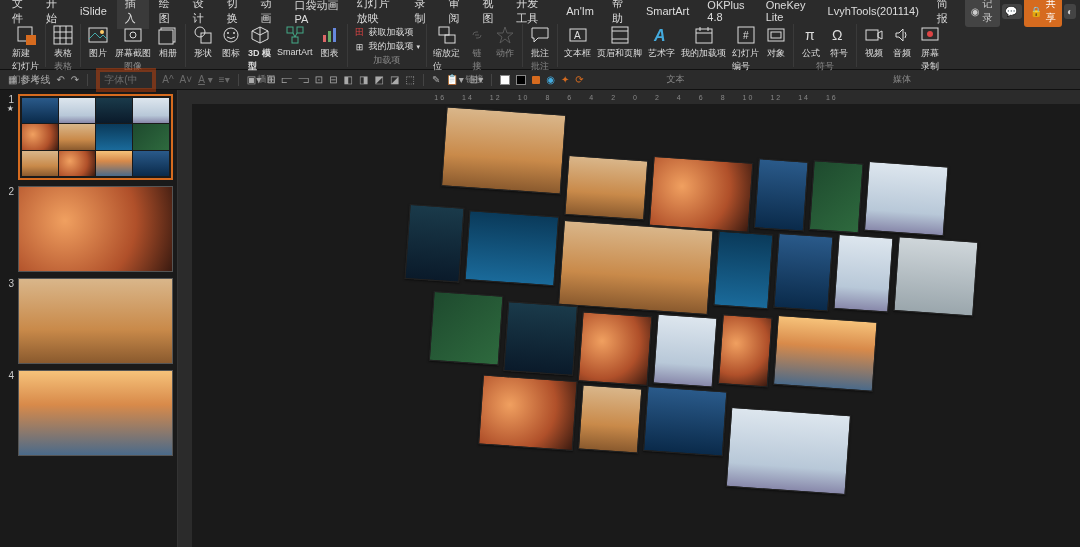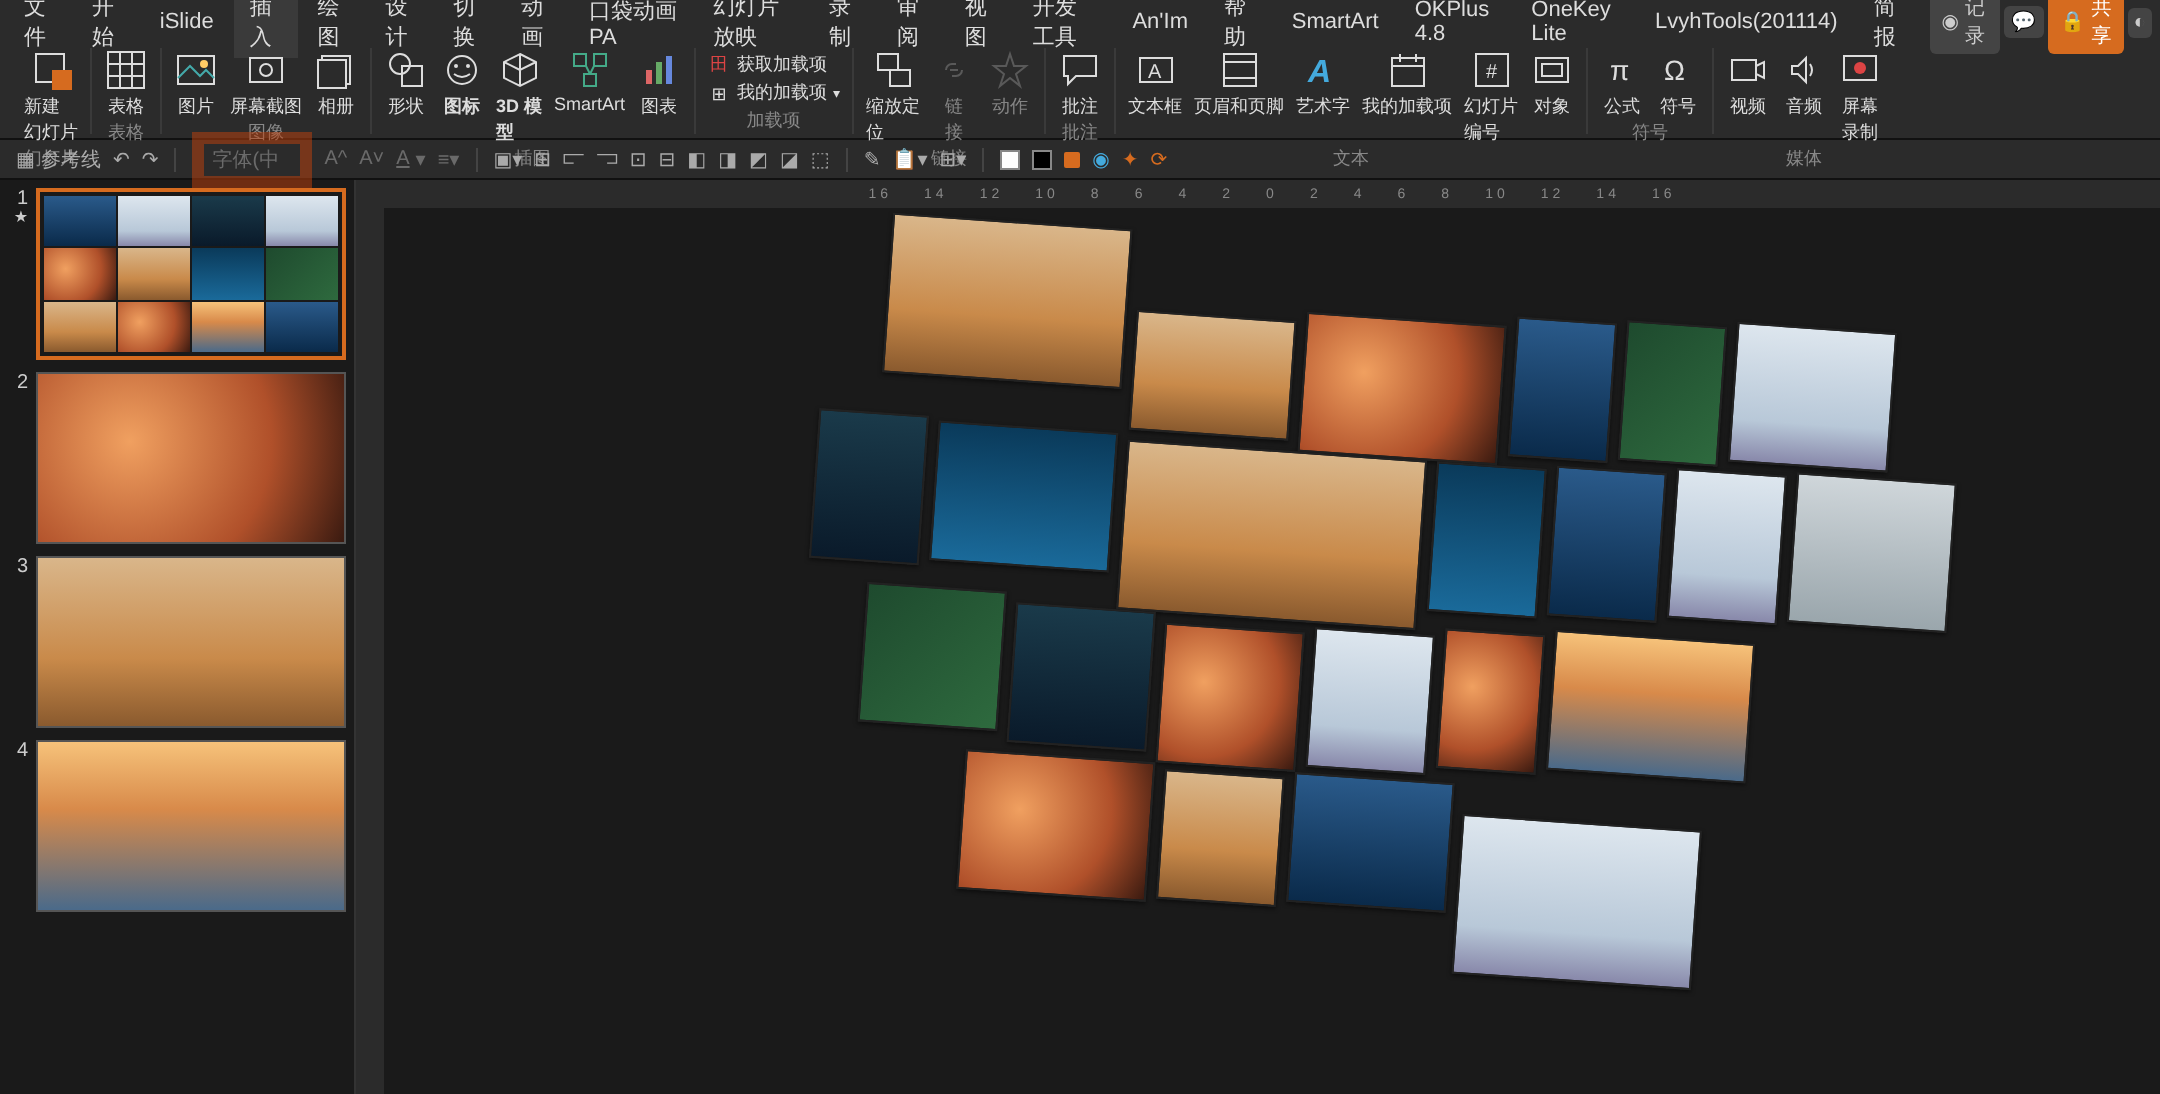--- a/index.html
+++ b/index.html
@@ -171,21 +171,21 @@
       </div>
       <div class="rbtn">
         <div class="ic big">
             <svg width="20" height="20">
               <circle cx="10" cy="10" r="7" fill="none" stroke="#ddd"></circle>
               <circle cx="7" cy="8" r="1" fill="#ddd"></circle>
               <circle cx="13" cy="8" r="1" fill="#ddd"></circle>
               <path d="M6,12 Q10,15 14,12" fill="none" stroke="#ddd"></path>
             </svg>
           </div>
-        <div class="lbl" style="white-space:pre-line;font-weight:bold;">图标</div>
+        <div class="lbl" style="white-space:pre-line;">图标</div>
       </div>
       <div class="rbtn">
         <div class="ic big">
             <svg width="20" height="20">
               <path d="M10,2 L18,6 L18,14 L10,18 L2,14 L2,6 Z M10,2 L10,10 L18,6 M10,10 L2,6 M10,10 L10,18" fill="none" stroke="#ddd"></path>
             </svg>
           </div>
         <div class="lbl" style="white-space:pre-line;font-weight:bold;">3D 模
 型</div>
       </div>
@@ -389,21 +389,21 @@
     </div>
     <div class="group-label">媒体</div>
   </div>
 </div>
 
 <div class="toolbar2">
   <span class="tb-item">▦ <span>参考线</span></span>
   <span class="tb-item">↶</span>
   <span class="tb-item">↷</span>
   <span class="tb-sep"></span>
-  <span class="tb-item" style="opacity:0.5;border:6px solid #c2410c;padding:1px 4px;width:60px;">字体(中</span>
+  <span class="tb-item" style="opacity:0.5;border:4px solid #c2410c;padding:1px 4px;width:60px;">字体(中</span>
   <span class="tb-item" style="opacity:0.5;">A^</span>
   <span class="tb-item" style="opacity:0.5;">A˅</span>
   <span class="tb-item" style="opacity:0.5;"><u>A</u>▾</span>
   <span class="tb-item" style="opacity:0.5;">≡▾</span>
   <span class="tb-sep"></span>
   <span class="tb-item">▣▾</span>
   <span class="tb-item">⊞</span>
   <span class="tb-item">⫍</span>
   <span class="tb-item">⫎</span>
   <span class="tb-item">⊡</span>

